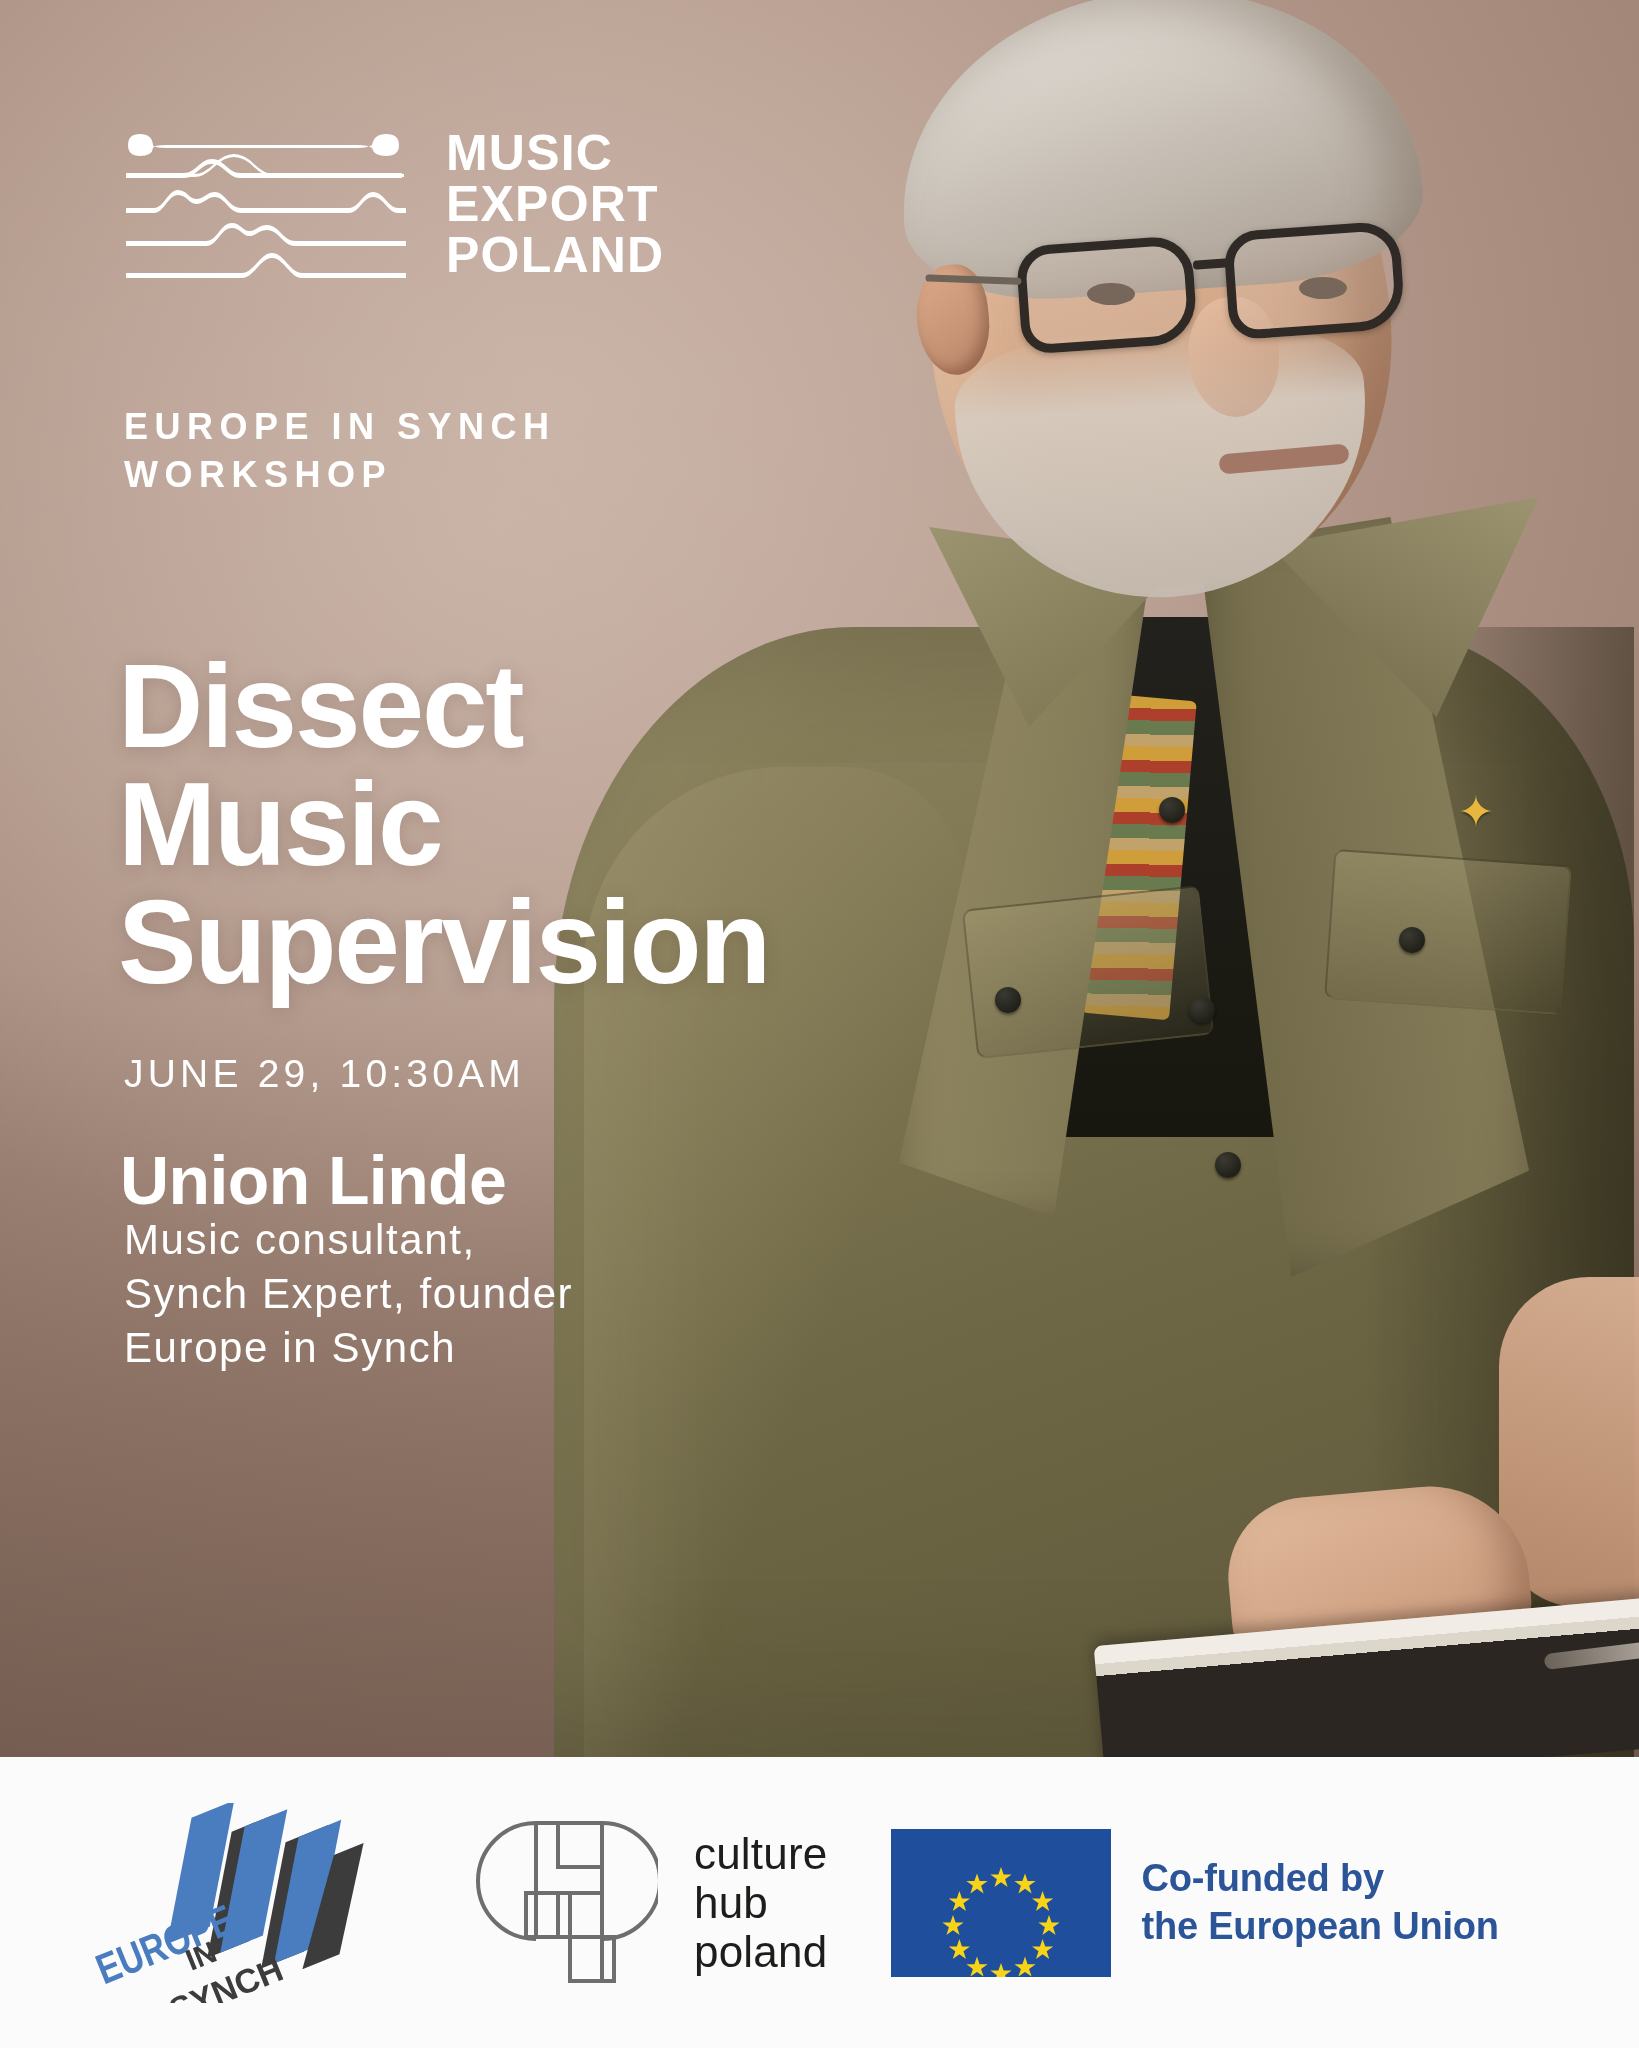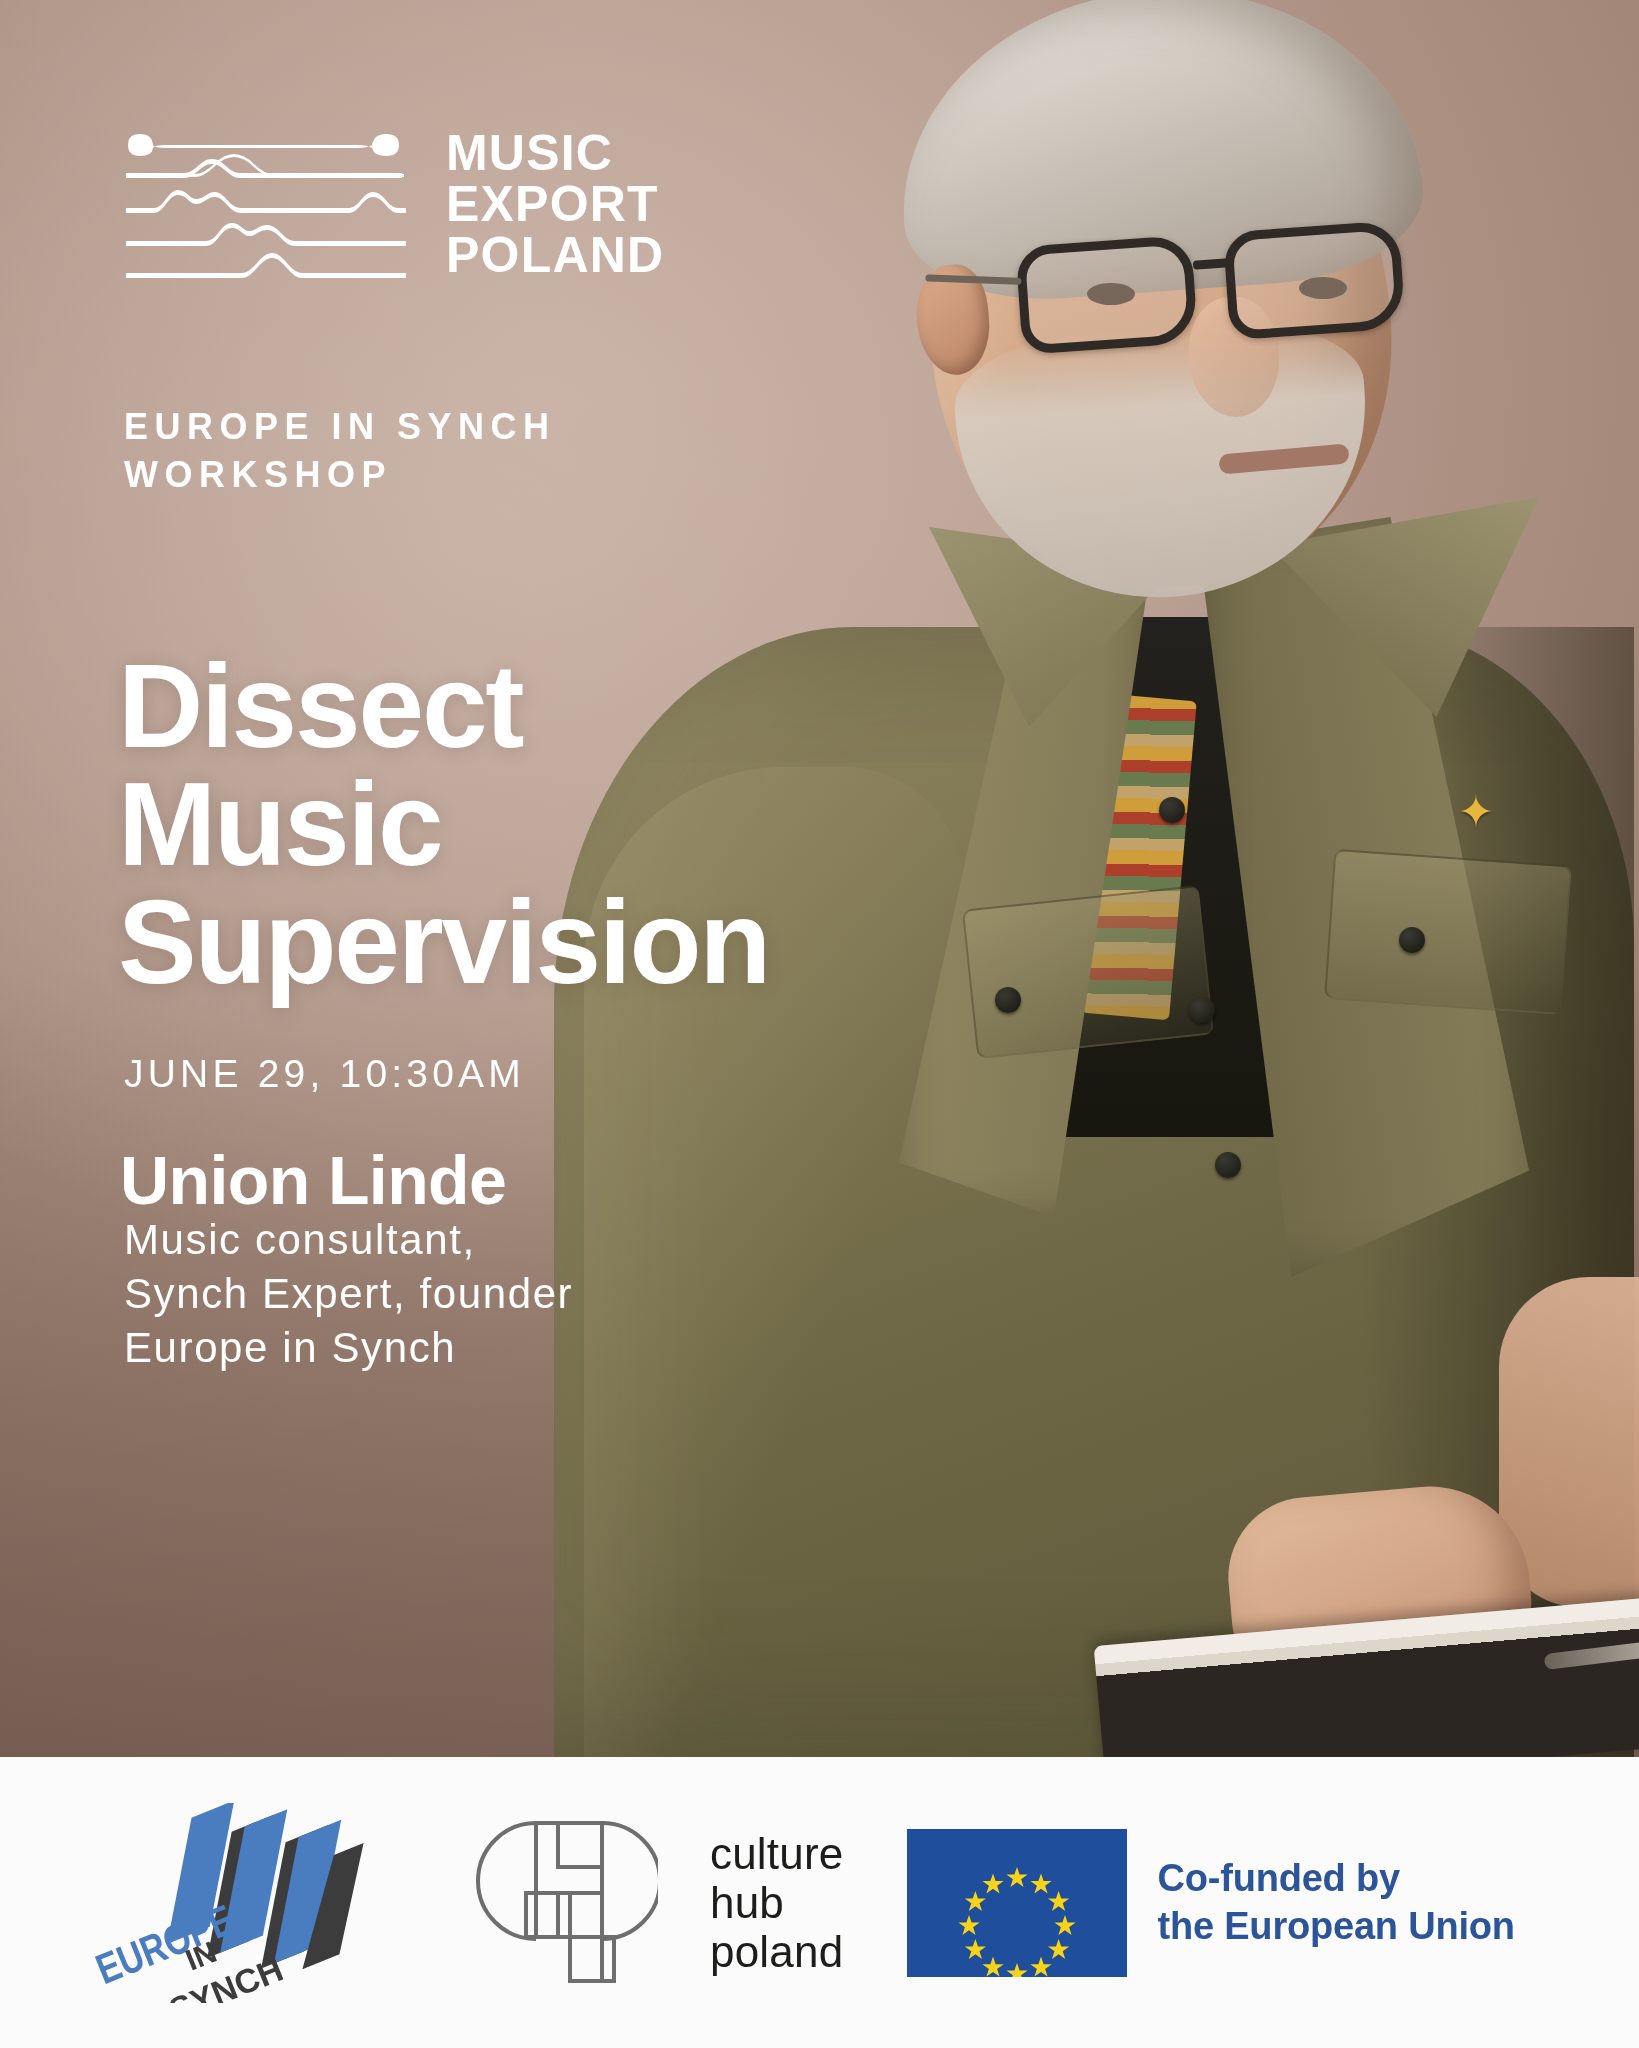--- a/index.html
+++ b/index.html
@@ -274,21 +274,21 @@
   .footer-inner {
     display: flex; align-items: center; width: 100%;
     padding: 0 70px 0 76px;
     gap: 0;
   }
 
   
   .eis-logo { position: relative; width: 300px; height: 200px; flex: 0 0 300px; }
 
   
-  .chp { display: flex; align-items: center; gap: 52px; flex: 0 0 auto; margin-left: 82px; }
+  .chp { display: flex; align-items: center; gap: 36px; flex: 0 0 auto; margin-left: 82px; }
   .chp-mark { width: 200px; height: 176px; }
   .chp-word {
     color: #1d1d1b; font-size: 44px; font-weight: 400; line-height: 1.12;
     letter-spacing: 0.2px; white-space: pre-line;
   }
 
   
   .eu { display: flex; align-items: center; gap: 30px; margin-left: 64px; flex: 0 0 auto; }
   .eu-flag { width: 220px; height: 148px; flex: 0 0 220px; }
   .eu-word {

